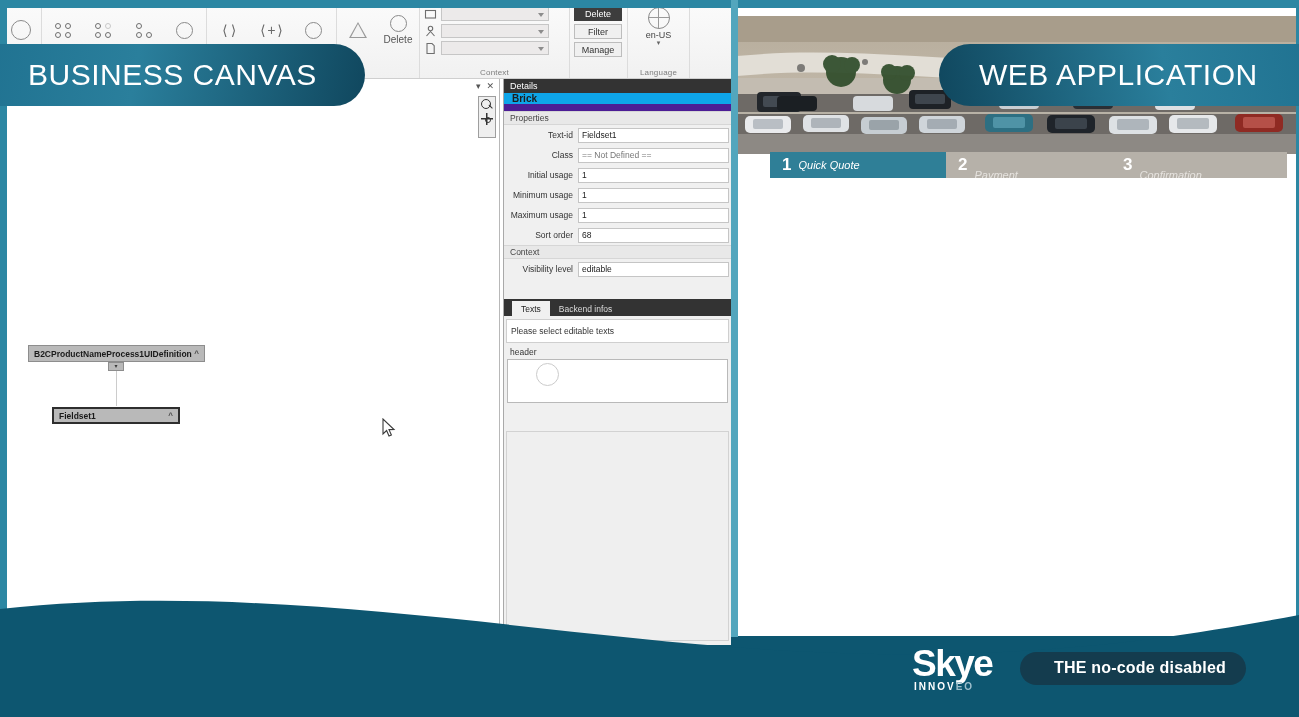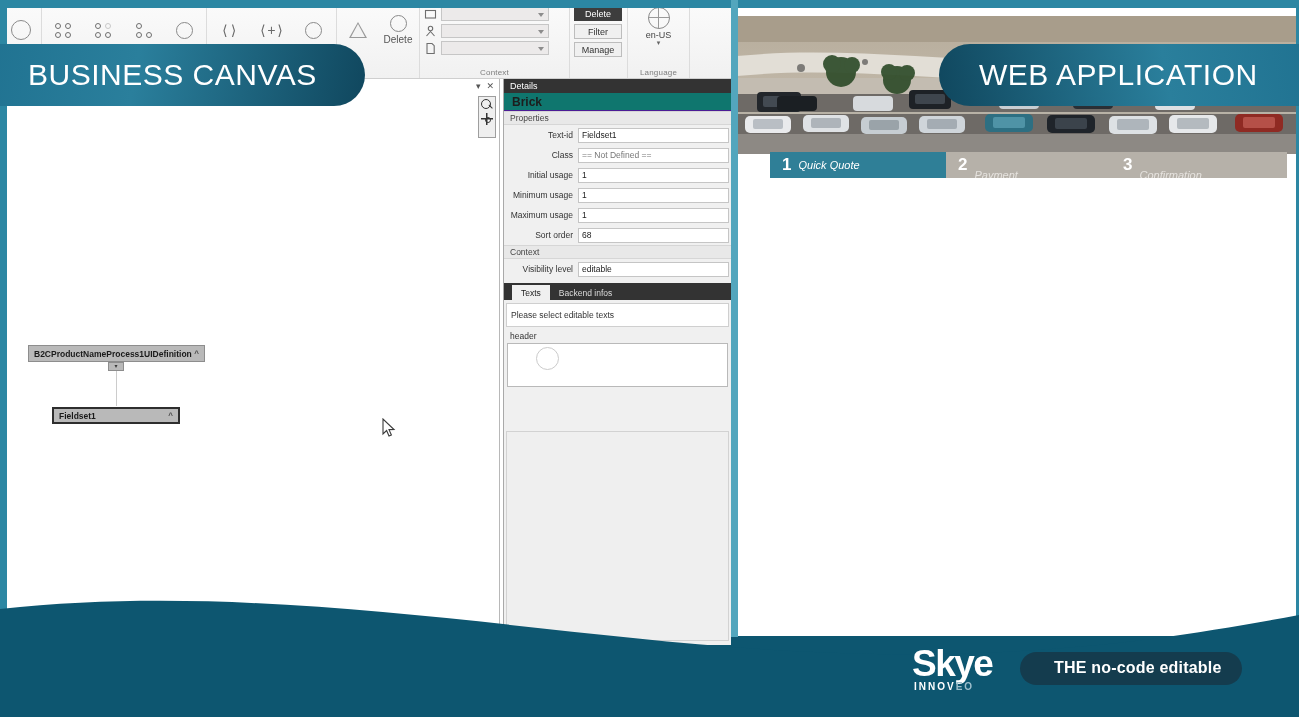--- a/index.html
+++ b/index.html
@@ -235,24 +235,24 @@
     left: 503px; top: 79px;
     width: 228px; height: 566px;
     background: #f0f0f0;
     border-left: 1px solid #a9a9a9;
   }
   .details-head {
     height: 14px; background: #333333; color: #ffffff;
     font-size: 9px; display: flex; align-items: center; padding-left: 6px;
   }
   .brick-title {
-    height: 18px; background: #0f766e;
-    font-size: 12px; font-weight: bold; color: #1d1d1d;
+    height: 18px; background: #0ea5e9;
+    font-size: 10px; font-weight: bold; color: #1d1d1d;
     display: flex; align-items: center; padding-left: 8px;
-    border-bottom: 1px solid #4c1d95;
+    border-bottom: 7px solid #4c1d95;
   }
   .sect-label {
     height: 14px; background: #e8e8e8;
     font-size: 8.5px; color: #444;
     display: flex; align-items: center; padding-left: 6px;
     border-top: 1px solid #d6d6d6; border-bottom: 1px solid #d6d6d6;
   }
   .prow {
     height: 20px;
     display: flex; align-items: center;
@@ -265,21 +265,21 @@
   }
   .pfield {
     flex: 1; height: 15px; margin-right: 2px;
     background: #ffffff; border: 1px solid #c5c5c5;
     font-size: 8.5px; color: #222;
     display: flex; align-items: center; padding-left: 3px;
     overflow: hidden; white-space: nowrap;
   }
   .pfield.muted { color: #777; }
   .tabbar {
-    margin-top: 4px;
+    margin-top: 20px;
     height: 17px; background: #333333;
     display: flex; align-items: flex-end;
     padding-left: 8px;
   }
   .tab {
     height: 15px; padding: 0 9px;
     font-size: 8.5px; color: #dcdcdc;
     display: flex; align-items: center;
     cursor: default;
   }
@@ -748,16 +748,16 @@
   <div class="pill" id="pill-left">BUSINESS CANVAS</div>
   <div class="pill" id="pill-right">WEB APPLICATION</div>
 
   <div class="footer-logo">
     <div class="skye-wrap">
       <div class="skye-word">Skye</div>
       <div class="skye-sub">
         <span class="b">INNOV</span><span class="g">EO</span>
       </div>
     </div>
-    <div class="tagline">THE no-code editable</div>
+    <div class="tagline">THE no-code disabled</div>
   </div>
 
 </div>
 
 </body></html>

